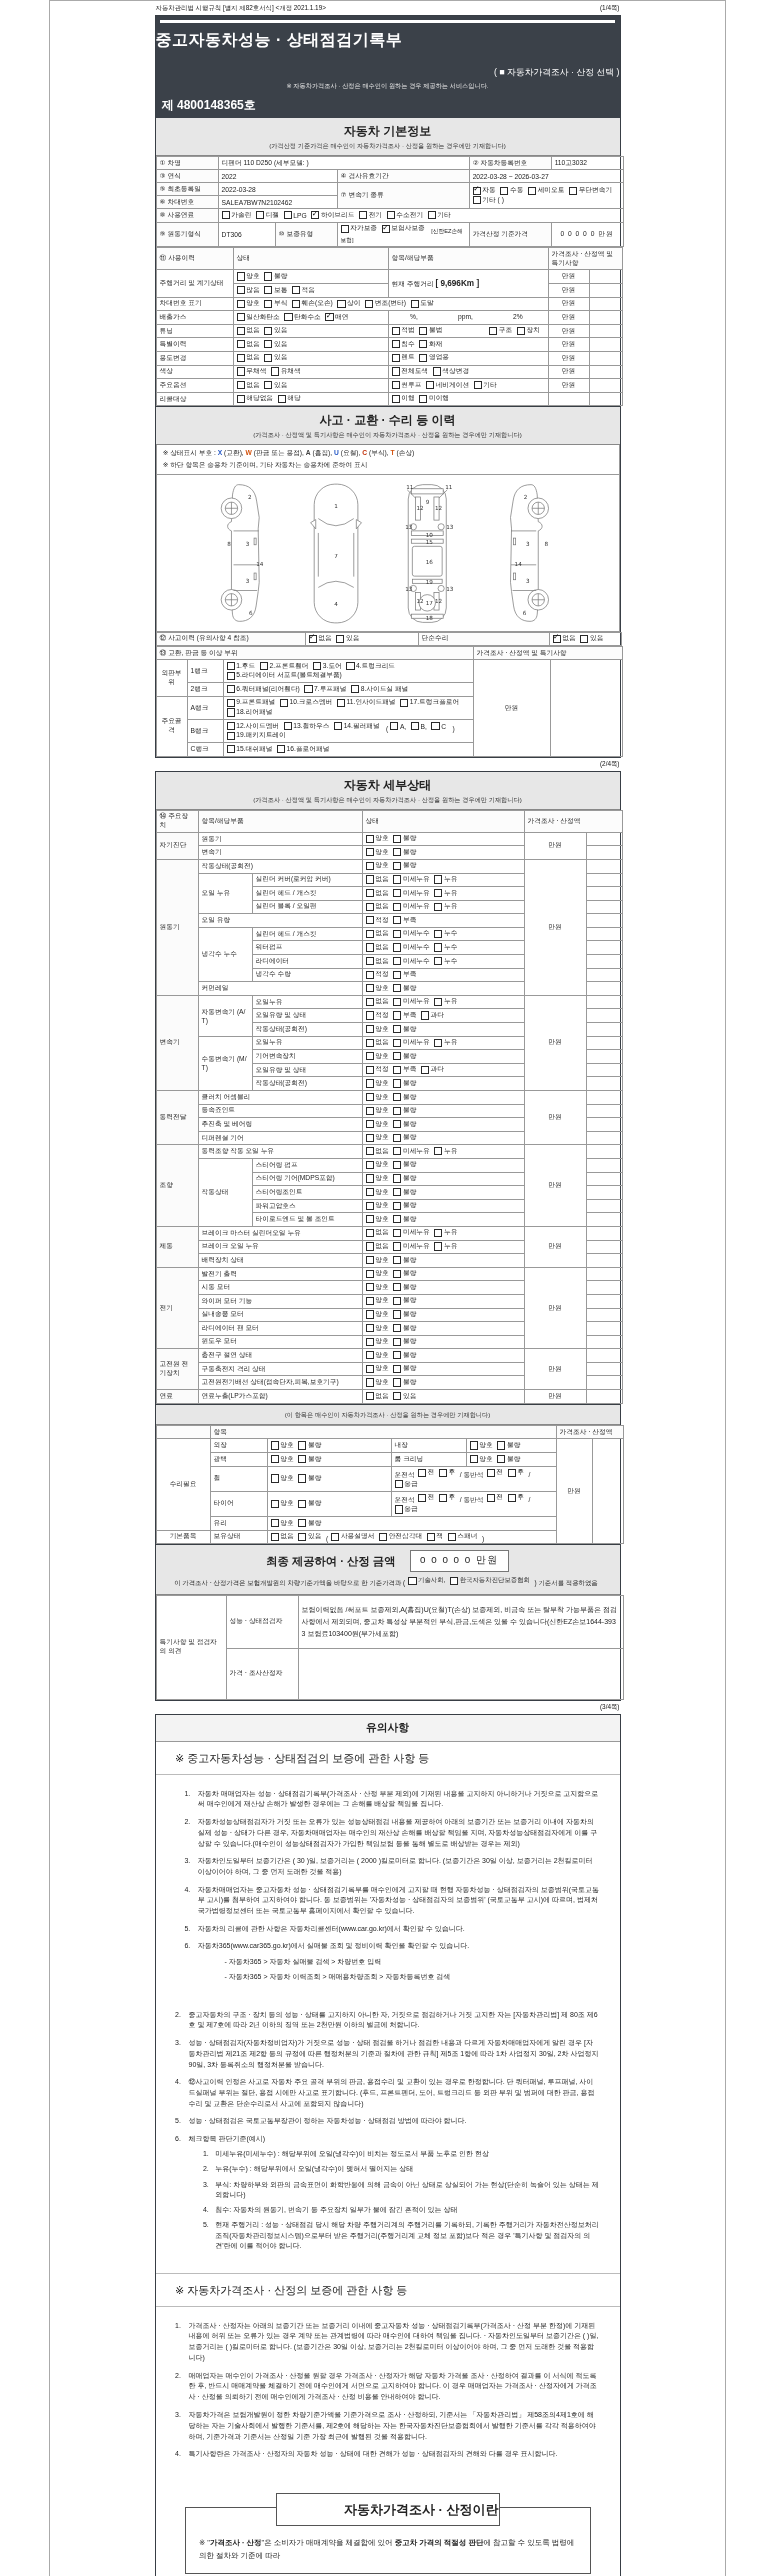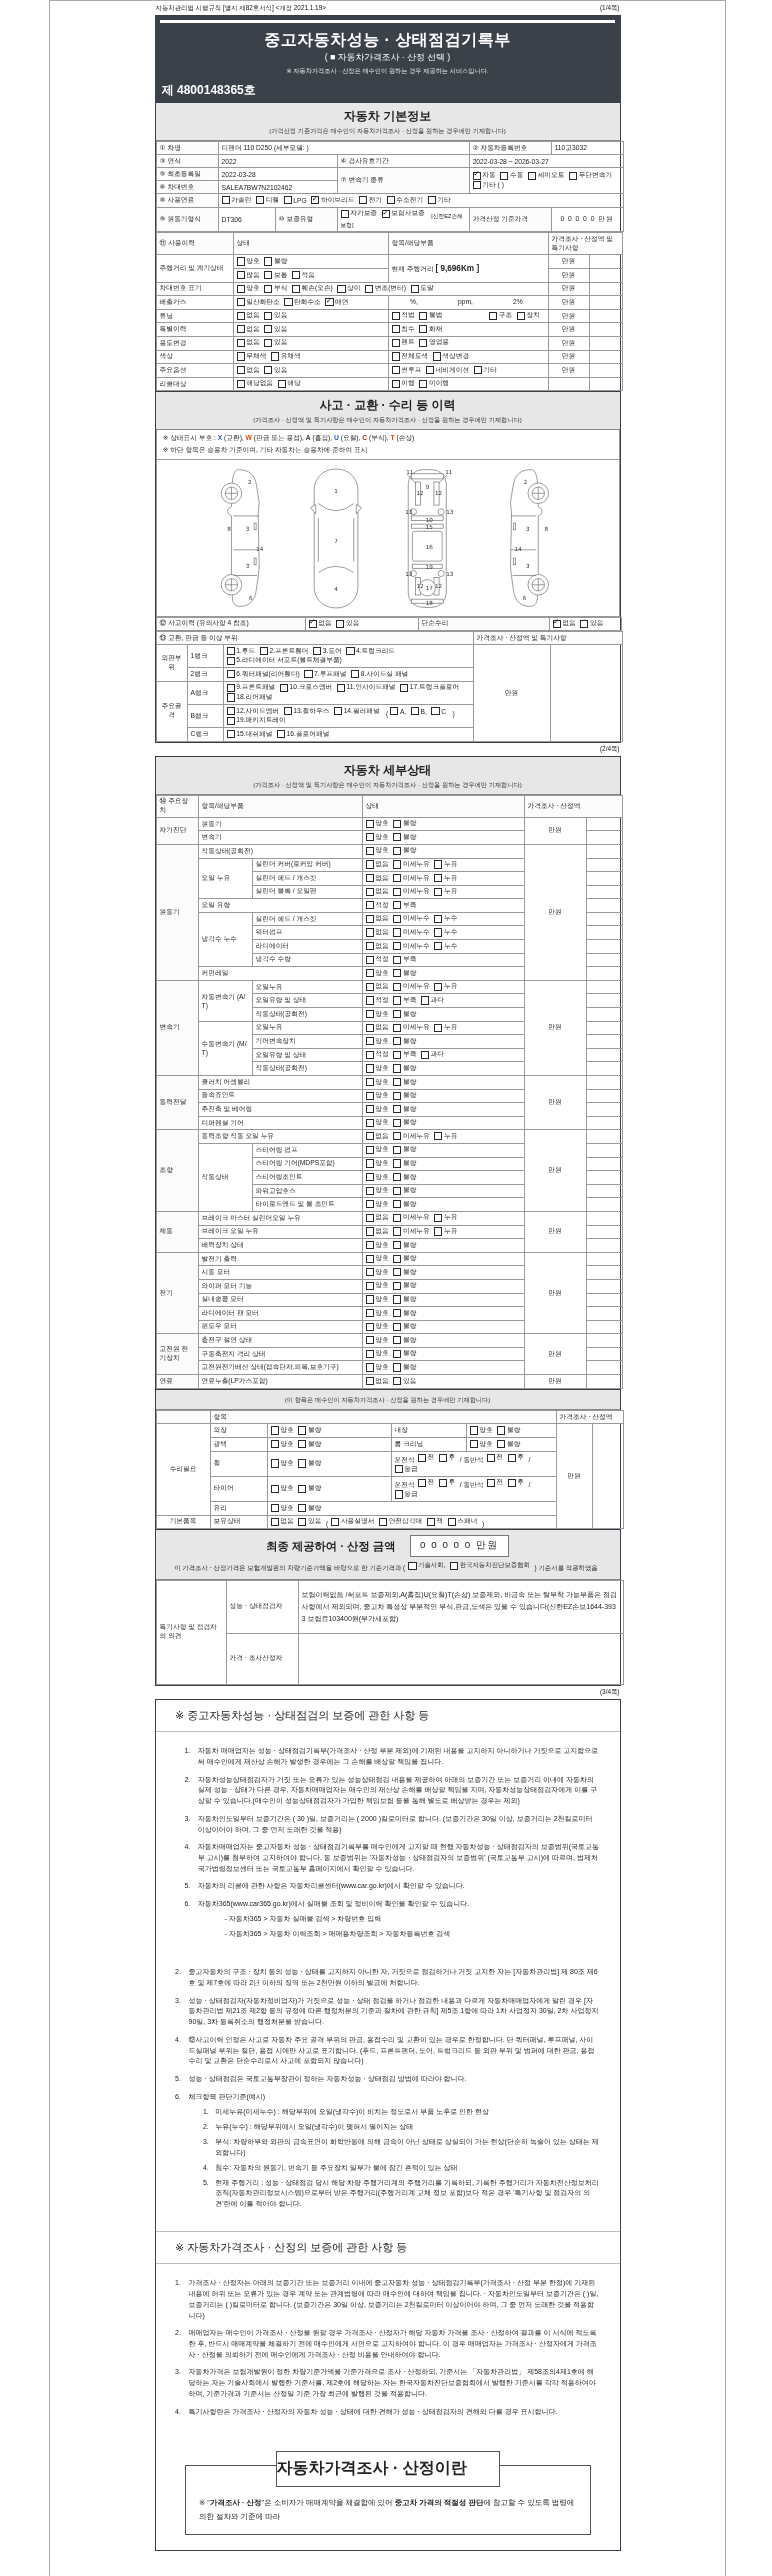--- a/index.html
+++ b/index.html
@@ -7,22 +7,22 @@
        font-family:"Liberation Sans","DejaVu Sans",sans-serif;color:#222;font-size:7px}
   .outer{position:absolute;left:49px;top:0;width:675px;height:2576px;
          border-left:0.5px solid #aaa;border-right:0.5px solid #aaa;border-top:0.5px solid #aaa;background:#fff}
   .doc{width:466px;margin:0 auto}
   .metaline{display:flex;justify-content:space-between;font-size:6.4px;padding:3.1px 1px 2.1px 1px;color:#111}
   .pgmark{display:block;text-align:right;font-size:6.4px;padding:1.5px 1px;color:#111}
   .page{border:1.5px solid #383e45;margin-bottom:1px;background:#fff}
   
   .darkhead{background:#3b4149;color:#fff;padding:3.1px 0 0 0}
   .hstrip{height:2.6px;background:#fff;margin:1px 4.1px 7.2px 4.1px}
-  .htitle{text-align:center;font-size:16px;font-weight:bold;letter-spacing:0.5px}
-  .hsub{text-align:center;font-size:8.8px;margin-top:1px}
+  .htitle{text-align:left;font-size:16px;font-weight:bold;letter-spacing:0.5px}
+  .hsub{text-align:right;font-size:8.8px;margin-top:16px}
   .hnote{text-align:center;font-size:6.2px;color:#e8e8e8;margin-top:3.1px}
   .hdocno{font-size:12px;font-weight:bold;padding:6.2px 5.2px 4.1px 6.2px}
   
   .sechead{background:#e7e7e7;border-top:1.5px solid #383e45;border-bottom:0.5px solid #888;
            text-align:center;padding:4.6px 2.1px 4.1px 2.1px}
   .sechead.first{border-top:none}
   .sectitle{font-size:12px;font-weight:bold}
   .secsub{font-size:6.2px;margin-top:2.1px;color:#333}
   
   table{border-collapse:collapse;width:466px;table-layout:fixed}
@@ -41,21 +41,21 @@
                 border-bottom:0.5px solid #999;padding:6.2px}
   .nhead{font-size:11px;font-weight:normal;padding:8.2px 19.6px;border-bottom:0.5px solid #bbb}
   .nbody{padding:7.2px 15.5px 10.3px 15.5px}
   .nitem{display:flex;margin:6.7px 4.1px;line-height:1.55;font-size:7px}
   .nitem.deep{margin-left:13.4px}
   .nitem .nnum{width:13.4px;flex:none}
   .nsubitem{display:flex;margin:4.6px 0 4.6px 14.4px;line-height:1.5}
   .nsubitem .nnum{width:12.4px;flex:none}
   .pib{border:1px solid #555;margin:30px 29px 15.5px 29px;padding:8.2px 13.4px 11.3px 13.4px}
   .pibtitle{border:0.5px solid #555;background:#fff;width:222px;margin:-23px auto 9.3px auto;
-            text-align:left;font-size:16px;font-weight:bold;padding:6.7px 0}
+            text-align:right;font-size:13px;font-weight:bold;padding:6.7px 0}
   .pibtext{font-size:7.5px;line-height:1.75}
   .small{font-size:5.7px}
   svg text{font-family:"DejaVu Sans",sans-serif}
 </style>
 </head>
 <body>
 
 <div class="outer">
 <div class="doc">
 
@@ -741,20 +741,21 @@
         <td>가격 · 조사산정자</td>
         <td style="height:47px"></td>
       </tr>
     </tbody>
         </table>
   </div>
 
   <span class="pgmark">(3/4쪽)</span>
 
   <div class="page">
+    <div class="notice-title">유의사항</div>
     <div class="nhead">※ 중고자동차성능 · 상태점검의 보증에 관한 사항 등</div>
     <div class="nbody">
       <div>
             <div class="nitem deep">
               <span class="nnum">1.</span>
               <div>자동차 매매업자는 성능 · 상태점검기록부(가격조사 · 산정 부분 제외)에 기재된 내용을 고지하지 아니하거나 거짓으로 고지함으로써 매수인에게 재산상 손해가 발생한 경우에는 그 손해를 배상할 책임을 집니다.</div>
             </div>
             <div class="nitem deep">
               <span class="nnum">2.</span>
               <div>자동차성능상태점검자가 거짓 또는 오류가 있는 성능상태점검 내용을 제공하여 아래의 보증기간 또는 보증거리 이내에 자동차의 실제 성능 · 상태가 다른 경우, 자동차매매업자는 매수인의 재산상 손해를 배상할 책임을 지며, 자동차성능상태점검자에게 이를 구상할 수 있습니다.(매수인이 성능상태점검자가 가입한 책임보험 등을 통해 별도로 배상받는 경우는 제외)</div>

